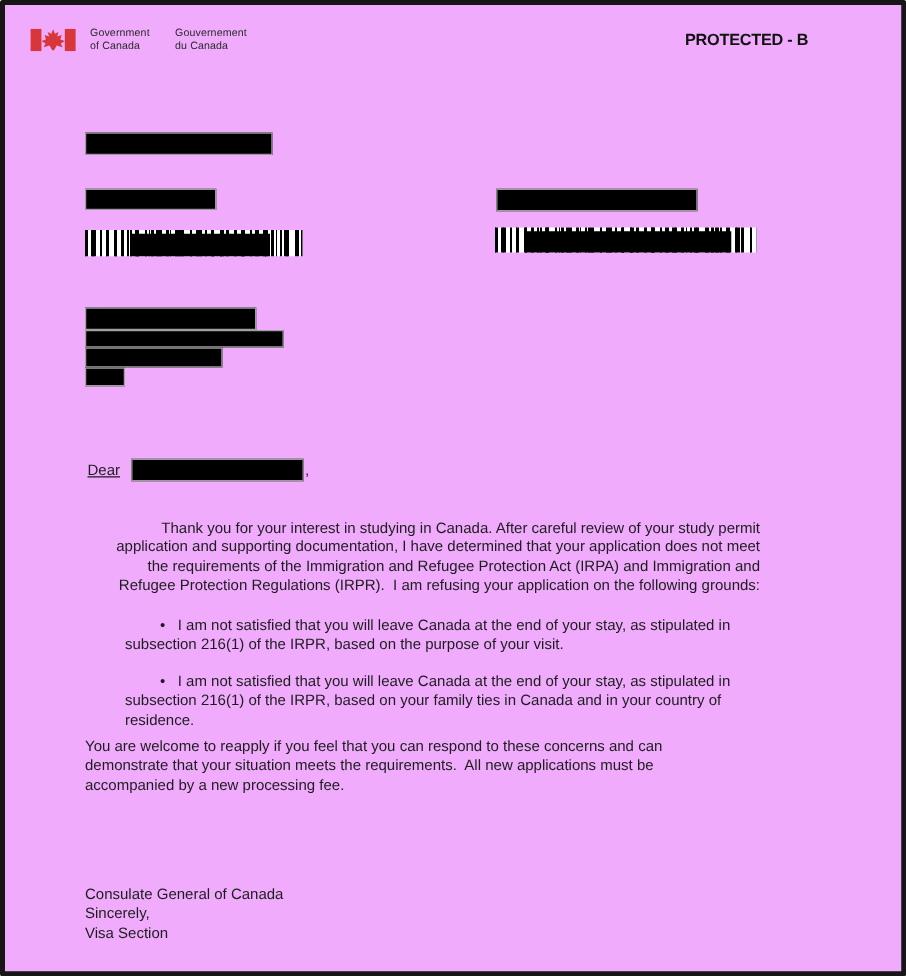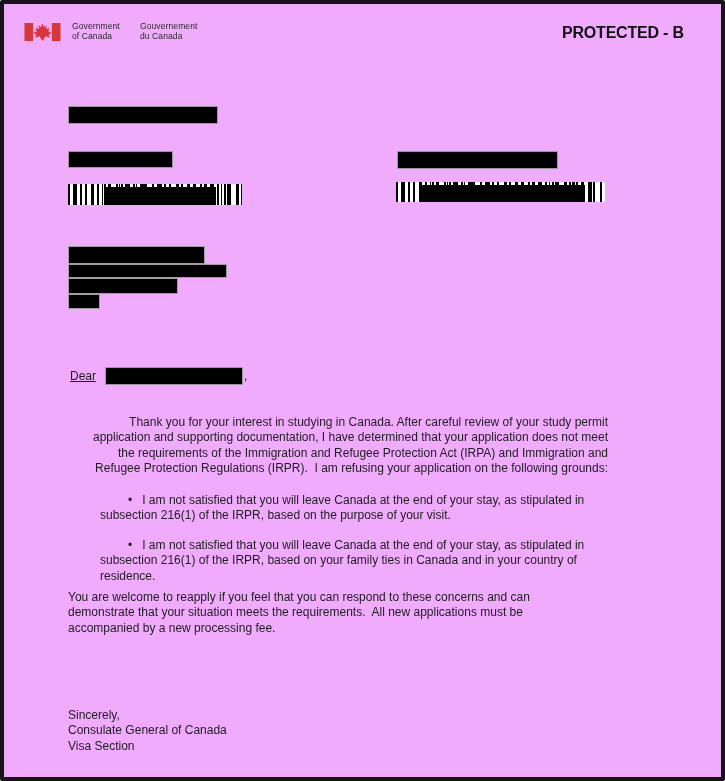--- a/index.html
+++ b/index.html
@@ -13,21 +13,21 @@
     font-family:"Liberation Sans","DejaVu Sans",sans-serif;
     color:#1d1d1d;
     overflow:hidden;
   }
   .abs{position:absolute;}
   
   .flag{left:18px;top:19px;width:41px;height:18px;}
   .wordmark{top:17px;font-size:8.5px;line-height:10px;color:#2a2a2a;white-space:pre-line;letter-spacing:.1px;}
   .wm-en{left:68px;}
   .wm-fr{left:136px;}
-  .protected{left:558px;top:20px;font-size:16px;font-weight:bold;letter-spacing:-.2px;color:#111;}
+  .protected{left:544px;top:20px;font-size:13px;font-weight:bold;letter-spacing:-.2px;color:#111;}
   
   .redact{background:#000;border:1px solid #9a9a9a;box-sizing:border-box;}
   .bar1{left:64px;top:102px;width:150px;height:18px;}
   .bar2{left:64px;top:147px;width:105px;height:17px;}
   .bar3{left:393px;top:147px;width:161px;height:18px;}
   
   .barcode{
     background-color:#fff;
     background-image:
       repeating-linear-gradient(90deg,#000 0 2px,transparent 2px 5px,#000 5px 7px,transparent 7px 12px),
@@ -108,18 +108,18 @@
 
   <div class="abs txt bullet b2"><span>•</span><span class="btext">I am not satisfied that you will leave Canada at the end of your stay, as stipulated in
 subsection 216(1) of the IRPR, based on your family ties in Canada and in your country of
 residence.</span></div>
 
   <div class="abs txt p2">You are welcome to reapply if you feel that you can respond to these concerns and can
 demonstrate that your situation meets the requirements.  All new applications must be
 accompanied by a new processing fee.</div>
 
   <div class="abs closing">
+    <div>Consulate General of Canada</div>
     <div>Sincerely,</div>
-    <div>Consulate General of Canada</div>
     <div>Visa Section</div>
   </div>
 
 </div>
 
 </body></html>

